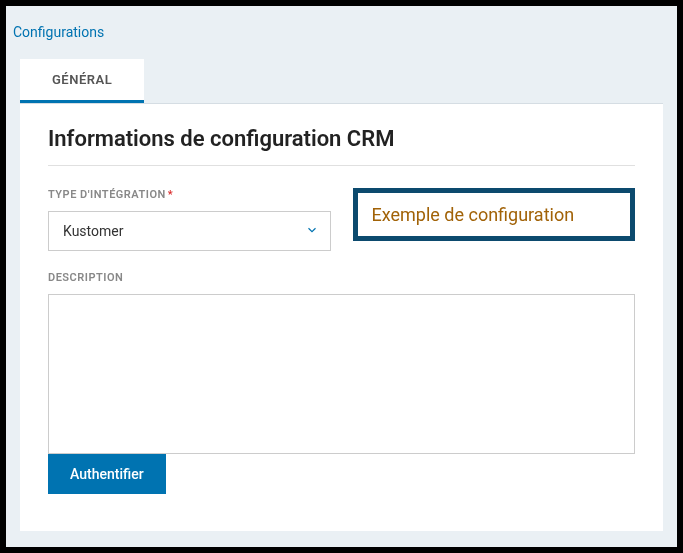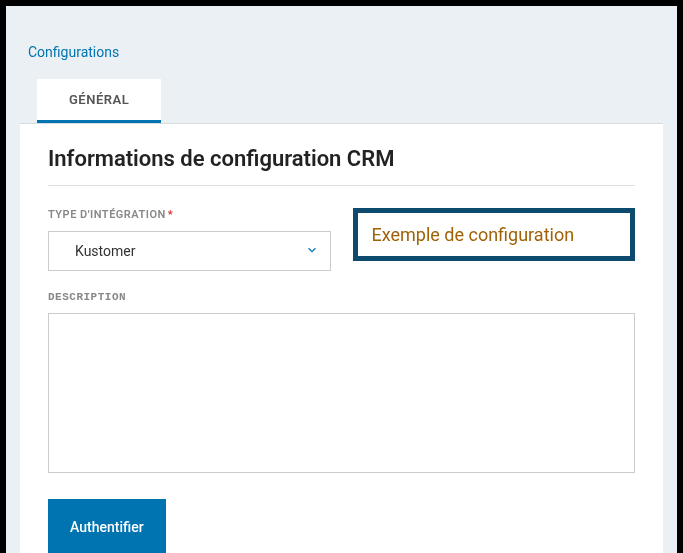--- a/index.html
+++ b/index.html
@@ -21,22 +21,21 @@
       height: 553px;
     }
     .app-container {
       background: #eaf0f4;
       width: 100%;
       height: 100%;
       display: flex;
       flex-direction: column;
     }
     .header {
-      padding: 16px 14px 18px 22px;
-      margin-top: 20px;
+      padding: 16px 14px 18px 7px;
     }
     .breadcrumb-link {
       color: #0073b1;
       font-size: 14px;
       font-weight: 400;
       cursor: pointer;
     }
     .page-title {
       font-size: 21px;
       font-weight: 400;
@@ -57,21 +56,20 @@
     .tab {
       padding: 13px 32px;
       font-size: 13px;
       font-weight: 600;
       letter-spacing: 0.5px;
       color: #555;
       background: #fff;
       border-bottom: 3px solid #0073b1;
       cursor: pointer;
       text-align: left;
-      margin-left: 17px;
     }
     .tab-panel {
       background: #fff;
       padding: 22px 28px 28px 28px;
       flex: 1;
     }
     .section-heading {
       font-size: 22px;
       font-weight: 600;
       color: #222;
@@ -101,21 +99,21 @@
       margin-left: 2px;
     }
     .select-wrapper {
       position: relative;
       display: flex;
       align-items: center;
     }
     .select-display {
       width: 100%;
       border: 1px solid #ccc;
-      padding: 11px 36px 11px 26px;
+      padding: 11px 36px 11px 14px;
       font-size: 14px;
       color: #333;
       background: #fff;
       cursor: pointer;
     }
     .chevron-icon {
       position: absolute;
       right: 12px;
       pointer-events: none;
     }
@@ -137,28 +135,26 @@
     .textarea-field {
       width: 100%;
       border: 1px solid #ccc;
       padding: 10px 12px;
       font-size: 14px;
       font-family: inherit;
       resize: none;
       height: 160px;
     }
     .description-group {
-      margin-bottom: 26px;
-      font-family: Liberation Mono, monospace;
     }
     .auth-button {
       background: #0073b1;
       color: #fff;
       border: none;
-      padding: 20px 22px;
+      padding: 12px 22px;
       font-size: 14px;
       font-weight: 500;
       cursor: pointer;
       font-family: inherit;
     }
   </style>
 </head>
 <body>
 
 <div class="outer-frame">

